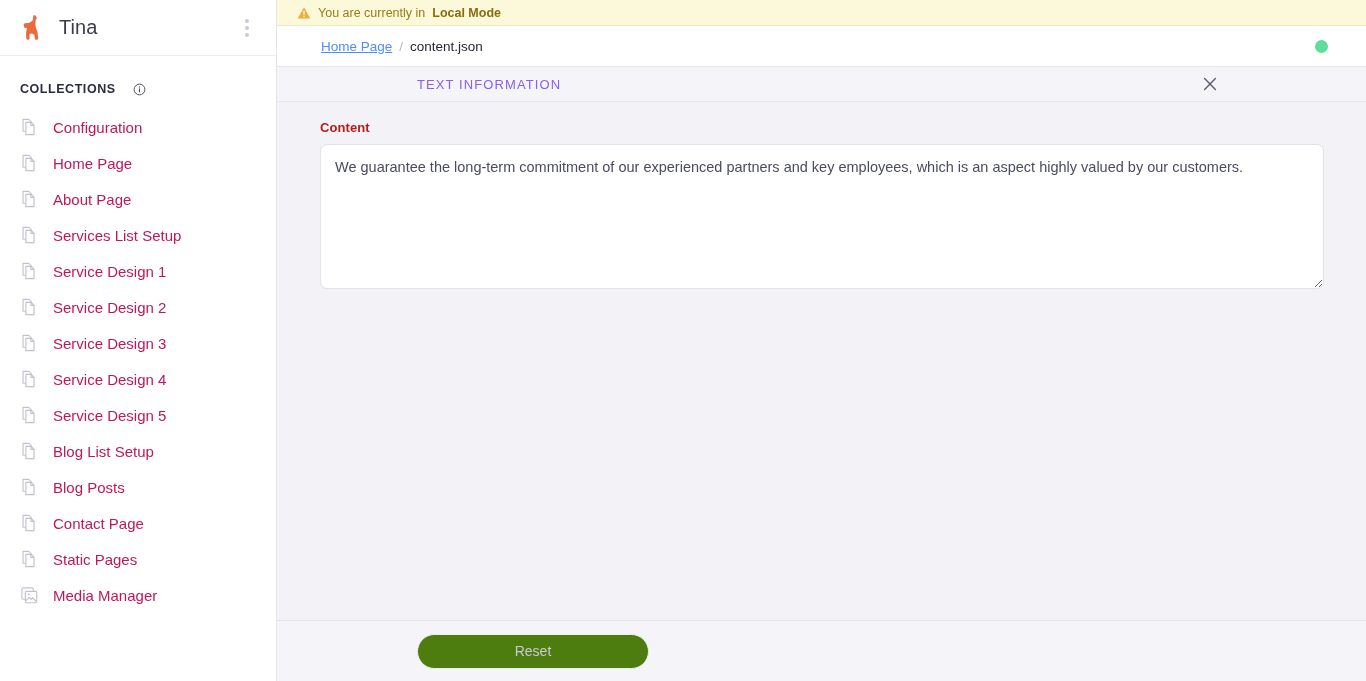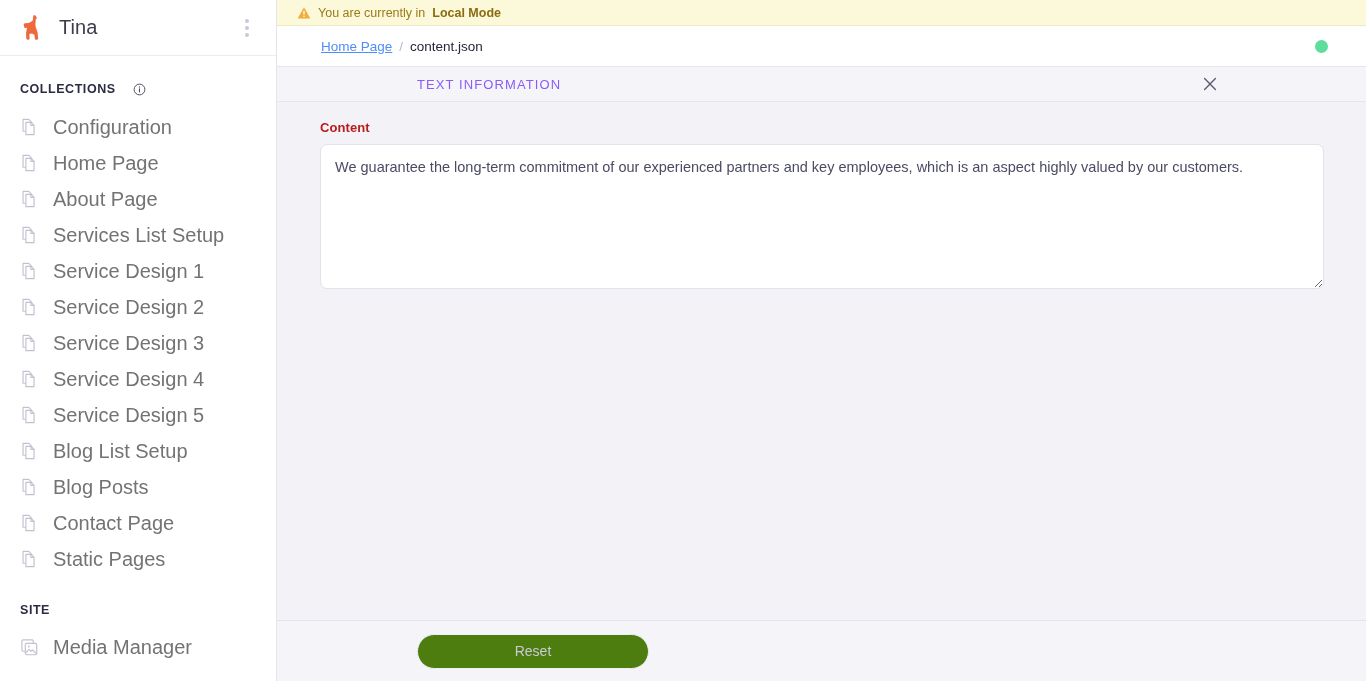--- a/index.html
+++ b/index.html
@@ -93,22 +93,22 @@
 
   .info-icon { width: 13px; height: 13px; display: block; }
 
   .nav-item {
     display: flex;
     align-items: center;
     gap: 14px;
     height: 36px;
     padding: 0 20px;
     cursor: pointer;
-    color: #737373;
-    font-size: 20px;
+    color: #be185d;
+    font-size: 15px;
     text-decoration: none;
   }
 
   .nav-icon { width: 19px; height: 19px; flex: 0 0 19px; display: block; }
   .nav-label { line-height: 1; white-space: nowrap; }
 
   
   .main {
     flex: 1;
     height: 681px;
@@ -402,23 +402,20 @@
 
       <div class="nav-item">
         <svg class="nav-icon" viewBox="0 0 20 20">
           <path d="M3.2 1.5h6.1l3.1 3.1v9.3H3.2z" fill="#fff" stroke="#c2c1d0" stroke-width="1.2" stroke-linejoin="round"></path>
           <path d="M6.2 4.6h5.3l3.3 3.3v9.6H6.2z" fill="#fff" stroke="#c2c1d0" stroke-width="1.2" stroke-linejoin="round"></path>
           <path d="M11.5 4.6v3.3h3.3" fill="none" stroke="#c2c1d0" stroke-width="1.2" stroke-linejoin="round"></path>
         </svg>
         <span class="nav-label">Static Pages</span>
       </div>
 
-      <div class="section-title site-title">
-        <span>SITE</span>
-      </div>
 
       <div class="nav-item">
         <svg class="nav-icon" viewBox="0 0 20 20">
           <rect x="2" y="2" width="12" height="12" rx="1.3" fill="#fff" stroke="#c2c1d0" stroke-width="1.2"></rect>
           <rect x="5.6" y="5.6" width="12" height="12" rx="1.3" fill="#fff" stroke="#c2c1d0" stroke-width="1.2"></rect>
           <path d="M6.6 15.2l3-3.2 2 2.1 1.6-1.7 3.3 3.4" fill="none" stroke="#c2c1d0" stroke-width="1.2" stroke-linejoin="round" stroke-linecap="round"></path>
           <circle cx="9.3" cy="8.9" r="1" fill="#c2c1d0"></circle>
         </svg>
         <span class="nav-label">Media Manager</span>
       </div>

